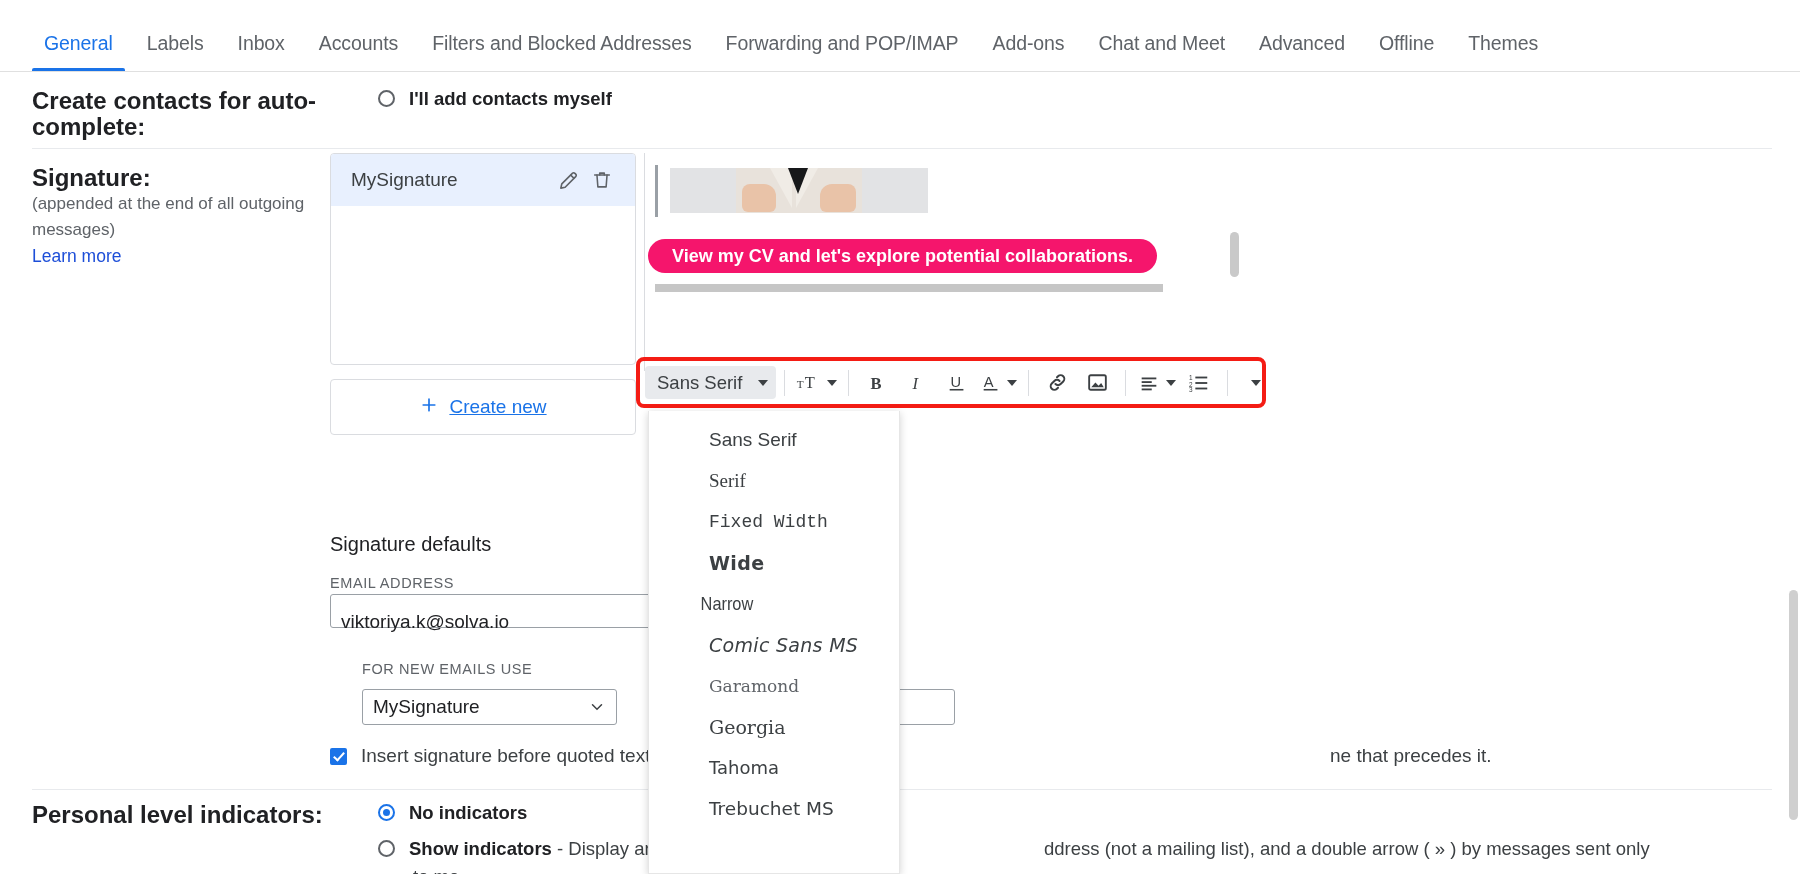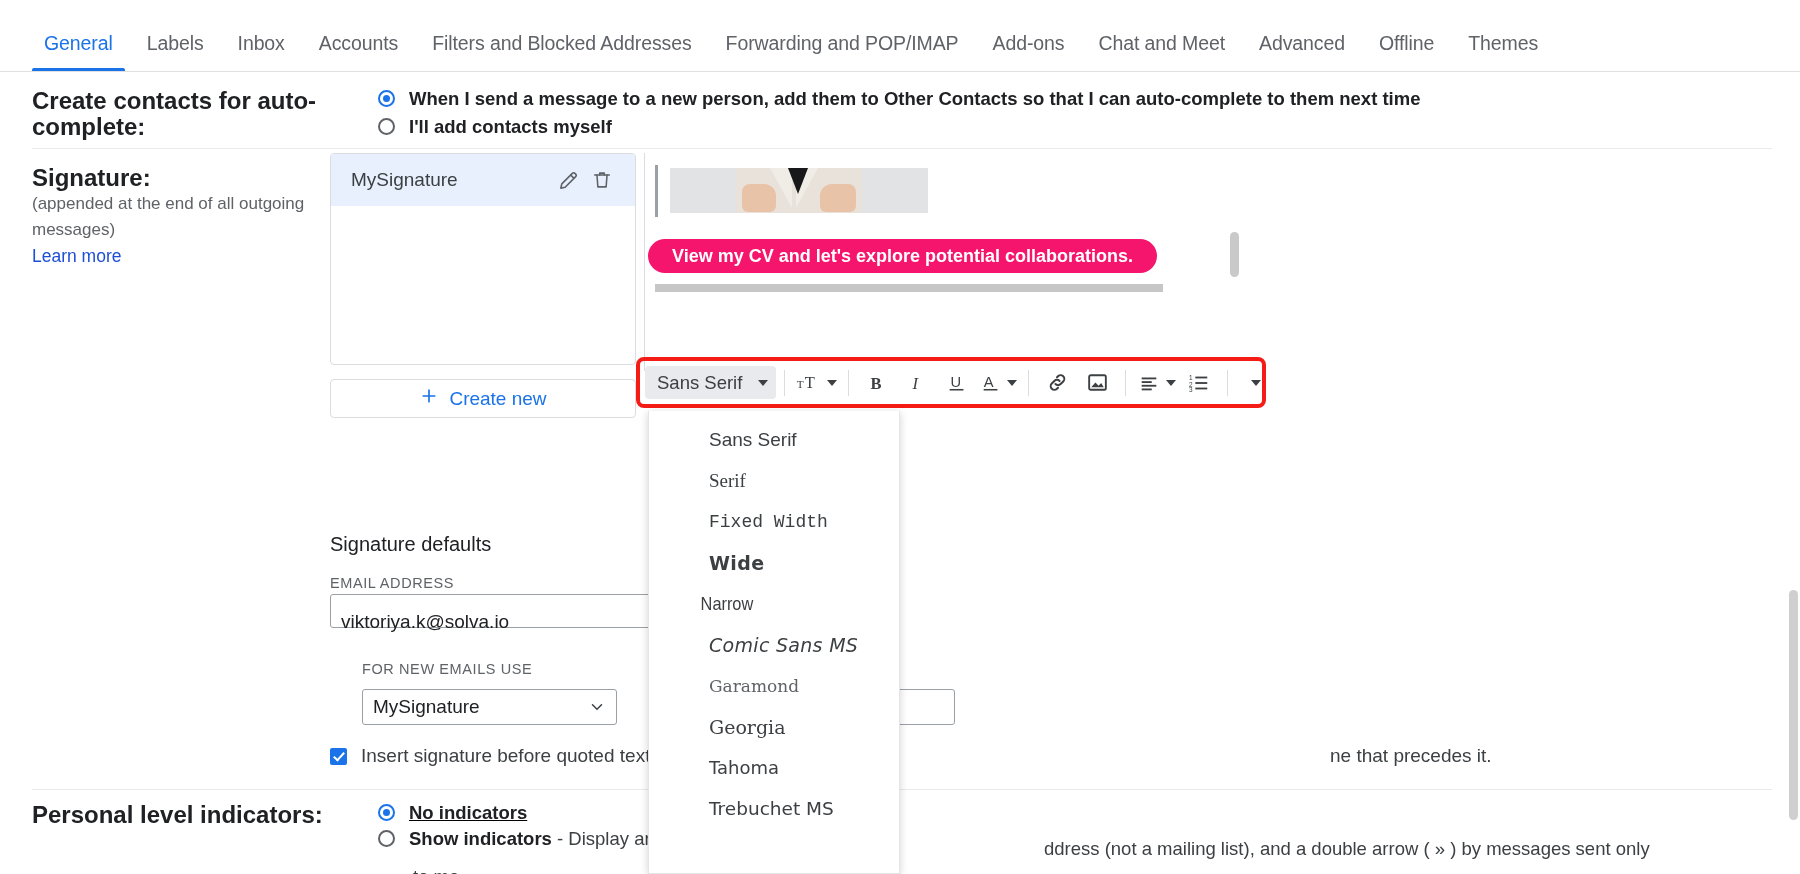--- a/index.html
+++ b/index.html
@@ -172,32 +172,33 @@
     width: 34px; height: 34px;
     display: flex;
     align-items: center;
     justify-content: center;
     cursor: pointer;
   }
 
   .create-new {
     position: absolute;
     left: 330px; top: 379px;
-    width: 306px; height: 39px;
+    width: 306px; height: 56px;
     border: 1px solid #dadce0;
     border-radius: 4px;
     background: #fff;
     box-sizing: border-box;
     display: flex;
     align-items: center;
     justify-content: center;
     gap: 10px;
     color: #1a73e8;
     font-size: 19px;
     cursor: pointer;
+    text-decoration: underline;
   }
 
   .sig-defaults-title {
     position: absolute;
     left: 330px; top: 533px;
     font-size: 20px;
     color: #202124;
   }
   .caps-label {
     font-size: 14.5px;
@@ -448,24 +449,20 @@
     <div class="tab">Offline</div>
     <div class="tab">Themes</div>
   </div>
 
   <div class="row" style="left:32px; top:88px; width:290px;">
     <div class="row-label">Create contacts for auto-</div>
     <div class="row-label">complete:</div>
   </div>
 
   <div class="row" style="left:378px; top:90px; width:1400px;">
-    <div class="opt" style="margin-bottom:8px;">
-      <span class="radio checked"></span>
-      <span class="opt-text">When I send a message to a new person, add them to Other Contacts so that I can auto-complete to them next time</span>
-    </div>
     <div class="opt">
       <span class="radio"></span>
       <span class="opt-text">I'll add contacts myself</span>
     </div>
   </div>
 
   <div class="hrule" style="left:32px; top:148px; width:1740px;"></div>
 
   <div class="row" style="left:32px; top:165px; width:300px;">
     <div class="row-label">Signature:</div>
@@ -632,21 +629,21 @@
     <span class="checkbox checked"></span>
     <span style="font-size:19px; color:#3c4043;">Insert signature before quoted text i</span>
     <span style="font-size:19px; color:#3c4043; position:absolute; left:1000px;">ne that precedes it.</span>
   </div>
 
   <div class="hrule" style="left:32px; top:789px; width:1740px;"></div>
 
   <div class="row-label" style="position:absolute; left:32px; top:802px;">Personal level indicators:</div>
 
   <div class="row" style="left:378px; top:804px; width:1400px;">
-    <div class="opt" style="margin-bottom:6px;text-decoration:underline;">
+    <div class="opt" style="margin-bottom:16px;">
       <span class="radio checked"></span>
       <span class="opt-text">No indicators</span>
     </div>
     <div class="opt">
       <span class="radio"></span>
       <span class="opt-text">
         <span>Show indicators</span><span class="normal"> - Display an arrow</span>
       </span>
     </div>
   </div>

